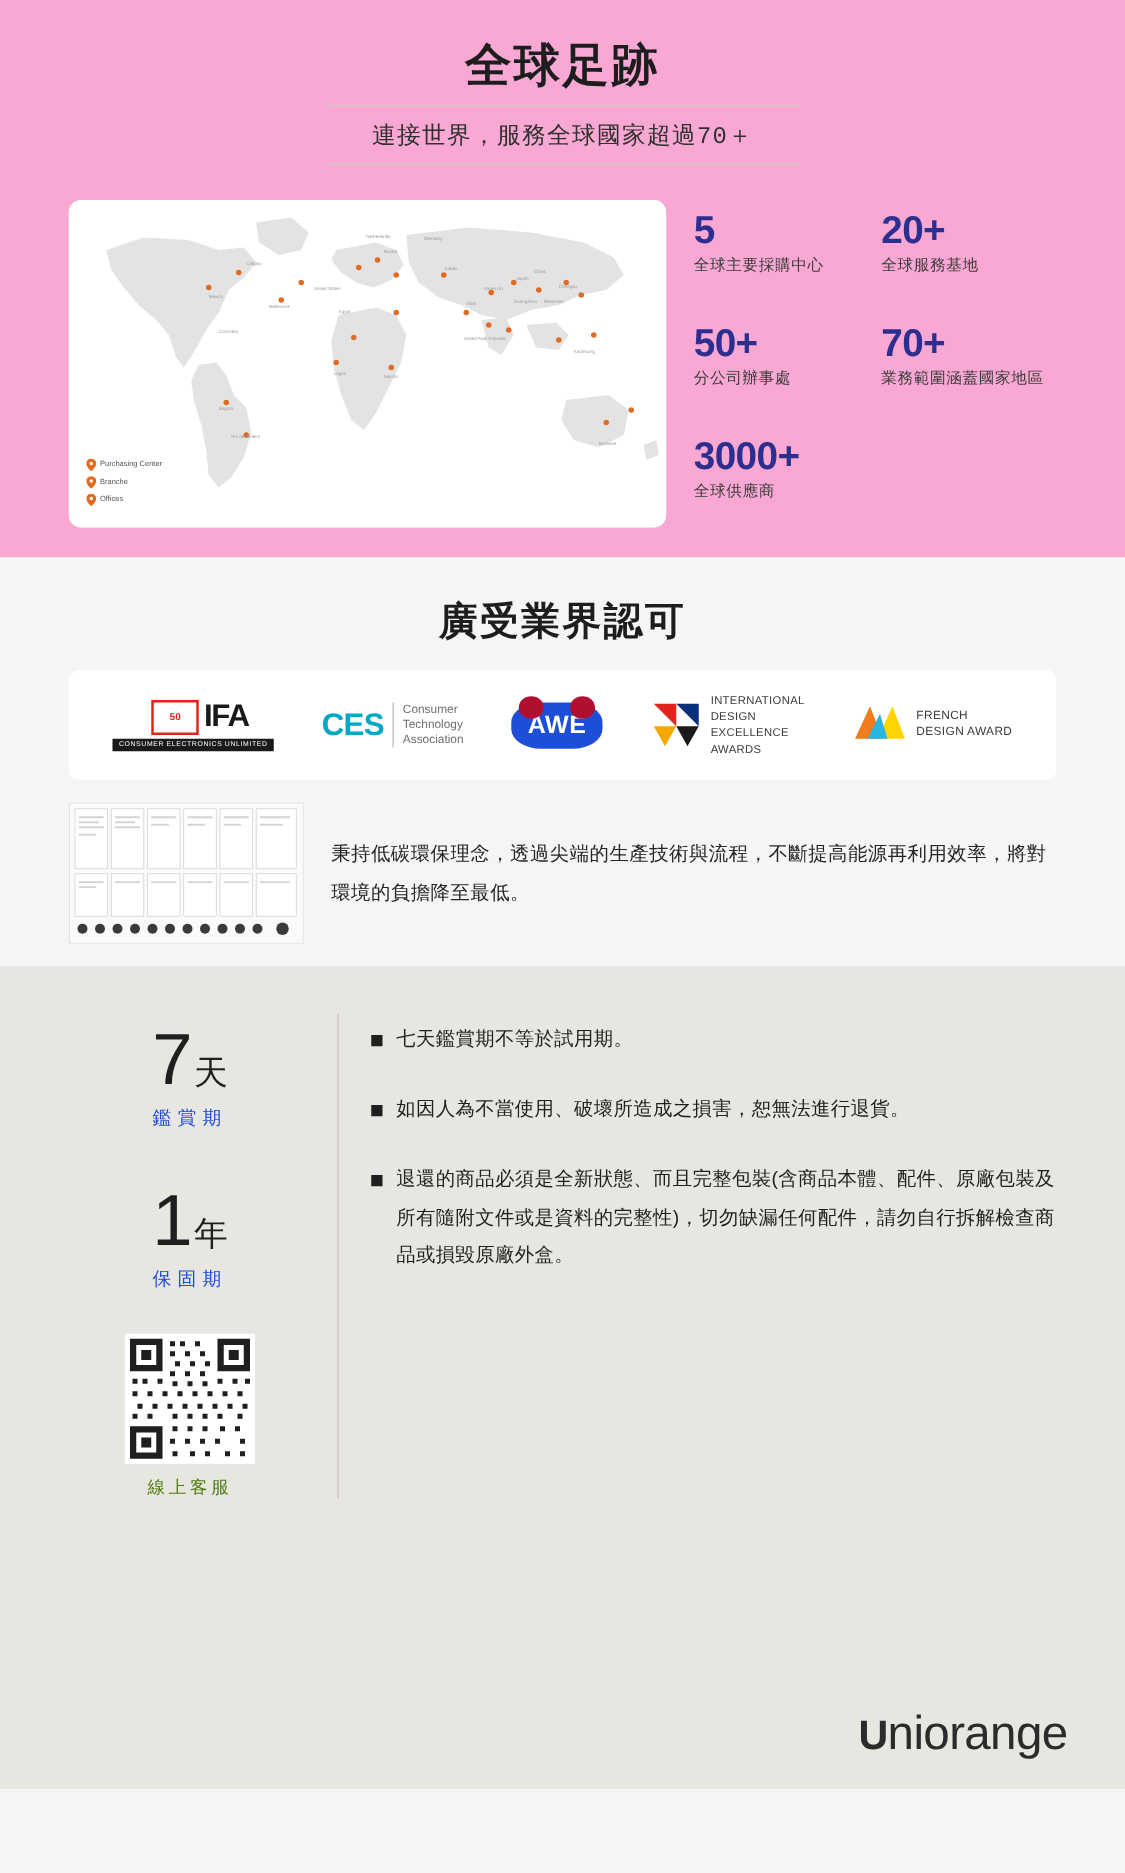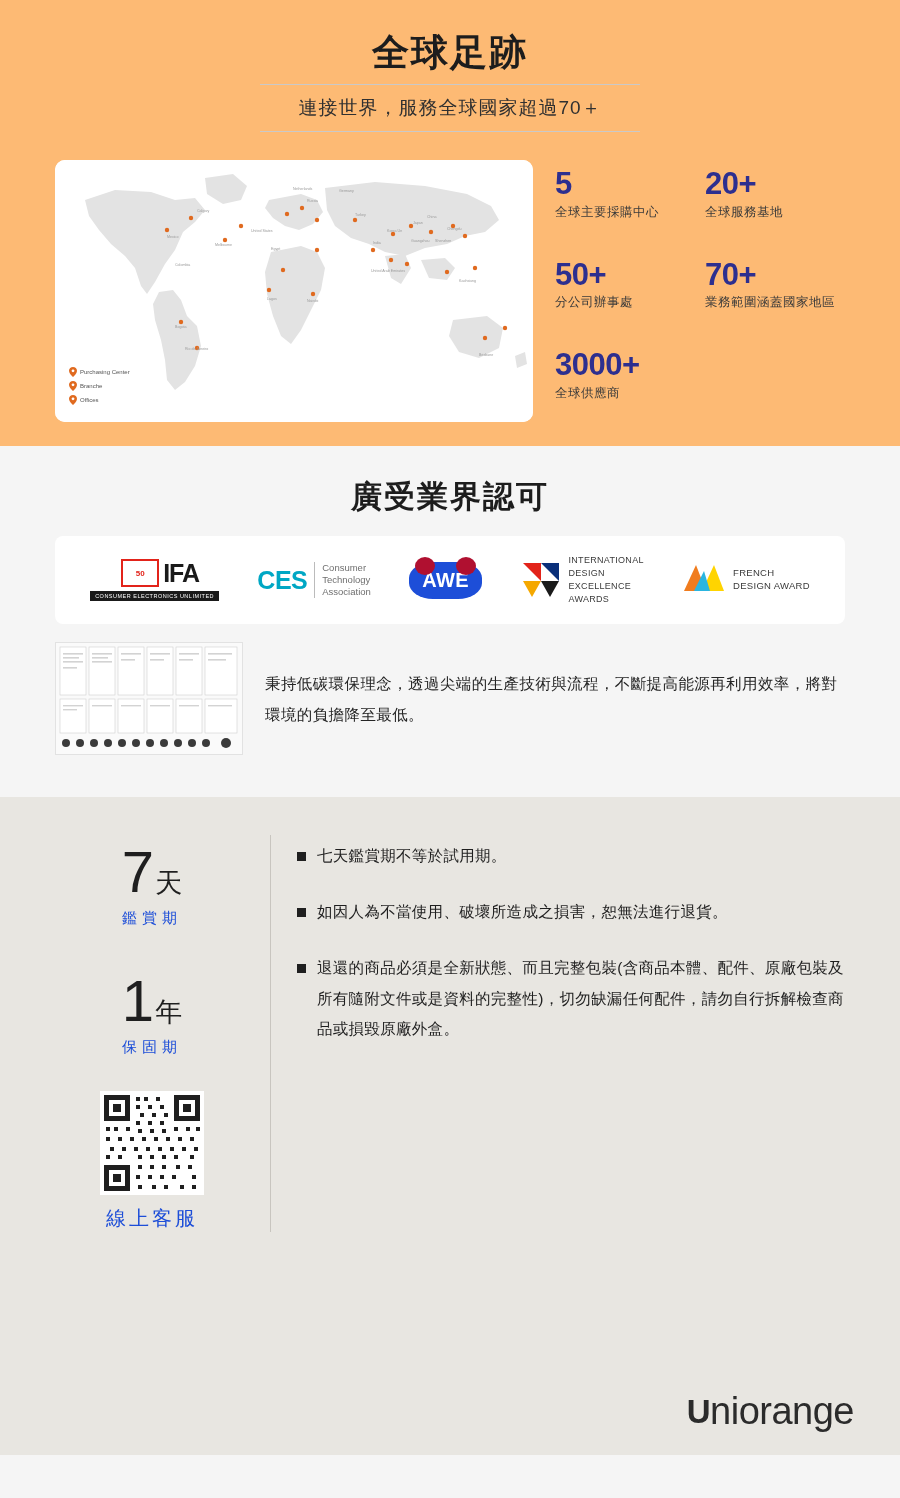--- a/index.html
+++ b/index.html
@@ -7,41 +7,42 @@
   body {
     width: 900px; height: 1498px;
     font-family: "Liberation Sans", sans-serif;
     background: #f4f4f4;
     color: #2b2b2b;
     overflow: hidden;
   }
   .page { width:900px; height:1498px; position:relative; background:#f5f5f5; }
 
   
-  .sec-global { padding: 18px 0 10px 0; background:#fdba74; }
+  .sec-global { padding: 18px 0 10px 0; background:#f9a8d4; }
   .title-h1 {
     text-align:center;
     font-size: 37px;
     letter-spacing: 2px;
     font-weight: 700;
     color:#1d1d1d;
     margin: 10px 0 6px 0;
   }
   .subtitle-wrap {
     width: 380px;
     margin: 0 auto;
     text-align:center;
     border-top:1px solid #c9c9c9;
     border-bottom:1px solid #c9c9c9;
     padding: 10px 0 10px 0;
   }
   .subtitle {
     font-size: 19px;
     letter-spacing: 1px;
     color:#303030;
+    font-family:Liberation Mono, monospace;
   }
 
   .global-body {
     display:flex;
     padding: 28px 55px 14px 55px;
     gap: 22px;
   }
   .map-card {
     width: 478px; height: 262px;
     background:#fff;
@@ -97,21 +98,21 @@
     background:#fff;
     border-radius: 8px;
     display:flex;
     align-items:center;
     justify-content: space-around;
     padding: 0 16px;
   }
   .award { display:flex; align-items:center; justify-content:center; height:60px; }
 
   .ifa-box { display:flex; flex-direction:column; align-items:center; }
-  .ifa-top { display:flex; align-items:flex-start; gap:4px;padding-left:11px; }
+  .ifa-top { display:flex; align-items:center; gap:4px;padding-left:11px; }
   .ifa-red {
     width:38px;height:28px;border:2px solid #e2231a;display:flex;align-items:center;justify-content:center;
     color:#e2231a;font-size:8px;font-weight:700;
   }
   .ifa-txt { font-size:25px; font-weight:700; letter-spacing:-1px; color:#1a1a1a; }
   .ifa-strip {
     margin-top:3px;background:#1a1a1a;color:#fff;font-size:5.5px;letter-spacing:.5px;
     padding:2px 5px;white-space:nowrap;
   }
 
@@ -134,21 +135,21 @@
   .idea-box { display:flex; align-items:center; gap:8px; }
   .idea-mark { width:40px; height:38px; position:relative; }
   .idea-sub { font-size:9px; color:#3a3a3a; line-height:1.45; letter-spacing:.3px;}
 
   .fda-box { display:flex; align-items:center; gap:7px; }
   .fda-sub { font-size:9.5px; color:#3a3a3a; line-height:1.35; letter-spacing:.3px;}
 
   
   .eco-row {
     display:flex; align-items:center; gap:22px;
-    margin: 18px 55px 0 55px; padding-bottom: 42px;
+    margin: 18px 55px 0 55px; padding-bottom: 18px;
   }
   .cert-thumb {
     width:188px; height:113px; background:#fff; border:1px solid #e2e2e2;
     position:relative; overflow:hidden; flex:none;
   }
   .eco-text { font-size:15.5px; line-height:2.0; color:#252525; letter-spacing:.4px; }
 
   
   .sec-policy {
     background:#e8e6e1;
@@ -162,21 +163,21 @@
   }
   .big-line { display:flex; align-items:baseline; justify-content:center; }
   .big-num { font-size:58px; font-weight:300; color:#1f1f1f; line-height:1; letter-spacing:-1px;}
   .big-unit { font-size:27px; color:#1f1f1f; margin-left:2px; }
   .big-sub { font-size:15px; letter-spacing:5px; color:#1d4ed8; margin-top:8px; }
   .gap-1 { height:44px; }
   .qr {
     width:104px;height:104px;margin:34px auto 10px auto;background:#fff;
     position:relative;
   }
-  .qr-label { font-size:20px; letter-spacing:3px; color:#1d4ed8; }
+  .qr-label { font-size:14px; letter-spacing:3px; color:#4d7c0f; }
 
   .policy-divider { width:1px; background:#c8c5bf; margin:0 26px 0 10px; }
 
   .policy-right { flex:1; padding-top: 6px; }
   .bullet {
     display:flex; margin-bottom: 26px; line-height: 1.95;
     font-size: 15.5px; color:#1f1f1f; letter-spacing:.3px;
   }
   .bullet .sq {
     width:9px;height:9px;background:#1f1f1f;flex:none;margin:11px 11px 0 0;

